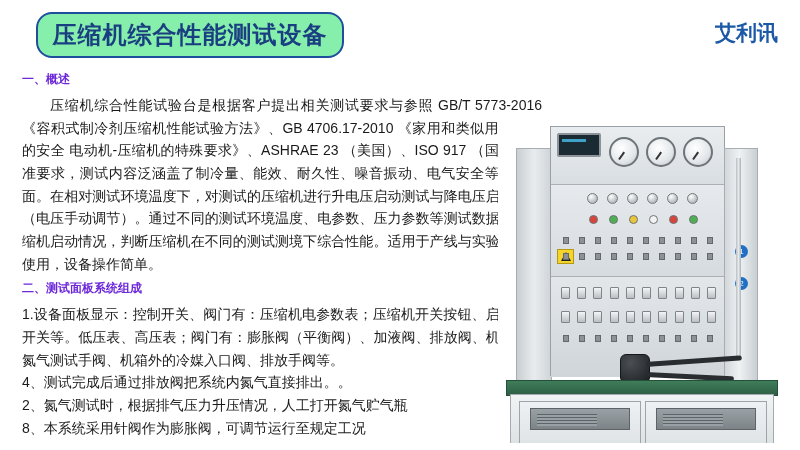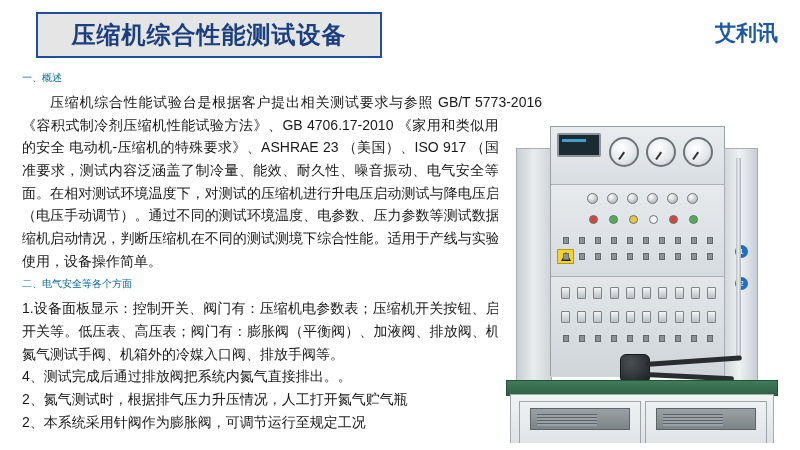--- a/index.html
+++ b/index.html
@@ -19,25 +19,25 @@
     width: 800px;
     height: 450px;
     background: #ffffff;
   }
 
   
   .title-box {
     position: absolute;
     left: 36px;
     top: 12px;
-    width: 346px;
+    width: 308px;
     height: 46px;
     border: 2px solid #1f4e9c;
-    border-radius: 0;
-    background: #e5e5e5;
+    border-radius: 16px;
+    background: #86efac;
     box-sizing: border-box;
   }
   .title-text {
     position: absolute;
     left: 0;
     top: 0;
     width: 100%;
     height: 100%;
     display: flex;
     align-items: center;
@@ -75,23 +75,23 @@
   }
 
   
   .content {
     position: absolute;
     left: 22px;
     top: 70px;
     width: 520px;
   }
   .sec-head {
-    font-size: 10px;
-    font-weight: normal;
-    color: #0369a1;
+    font-size: 12px;
+    font-weight: bold;
+    color: #6d28d9;
     margin: 0 0 6px 0;
     line-height: 1.5;
   }
   .para {
     font-size: 14px;
     color: #1a1a1a;
     line-height: 1.62;
     margin: 0;
     text-align: justify;
   }
@@ -418,25 +418,25 @@
     <div class="title-text">压缩机综合性能测试设备</div>
   </div>
 
   <div class="logo">
     <span class="logo-cn">艾利讯</span>
   </div>
 
   <div class="content">
     <p class="sec-head">一、概述</p>
     <p class="para indent">压缩机综合性能试验台是根据客户提出相关测试要求与参照 GB/T 5773-2016 《容积式制冷剂压缩机性能试验方法》、GB 4706.17-2010 《家用和类似用途电器的安全 电动机-压缩机的特殊要求》、ASHRAE 23 （美国）、ISO 917 （国际）标准要求，测试内容泛涵盖了制冷量、能效、耐久性、噪音振动、电气安全等各个方面。在相对测试环境温度下，对测试的压缩机进行升电压启动测试与降电压启动测试（电压手动调节）。通过不同的测试环境温度、电参数、压力参数等测试数据，对压缩机启动情况，判断压缩机在不同的测试测境下综合性能。适用于产线与实验室测试使用，设备操作简单。</p>
-    <p class="sec-head second">二、电气安全等各个方面</p>
+    <p class="sec-head second">二、测试面板系统组成</p>
     <p class="list-item">1.设备面板显示：控制开关、阀门有：压缩机电参数表；压缩机开关按钮、启动选择开关等。低压表、高压表；阀门有：膨胀阀（平衡阀）、加液阀、排放阀、机箱内的氮气测试手阀、机箱外的冷媒入口阀、排放手阀等。</p>
     <p class="list-item">4、测试完成后通过排放阀把系统内氮气直接排出。。</p>
     <p class="list-item">2、氮气测试时，根据排气压力升压情况，人工打开氮气贮气瓶</p>
-    <p class="list-item">2、本系统采用针阀作为膨胀阀，可调节运行至规定工况</p>
+    <p class="list-item">8、本系统采用针阀作为膨胀阀，可调节运行至规定工况</p>
   </div>
 
   <div class="photo">
     <div class="photo-bg"></div>
 
     <div class="cab-left"></div>
 
     <div class="cab-panel">
       <div class="panel-top">
         <div class="screen"></div>

